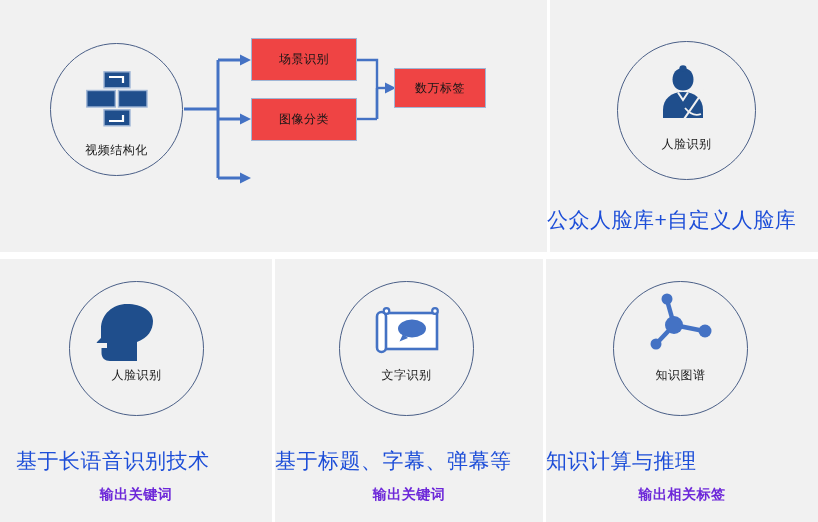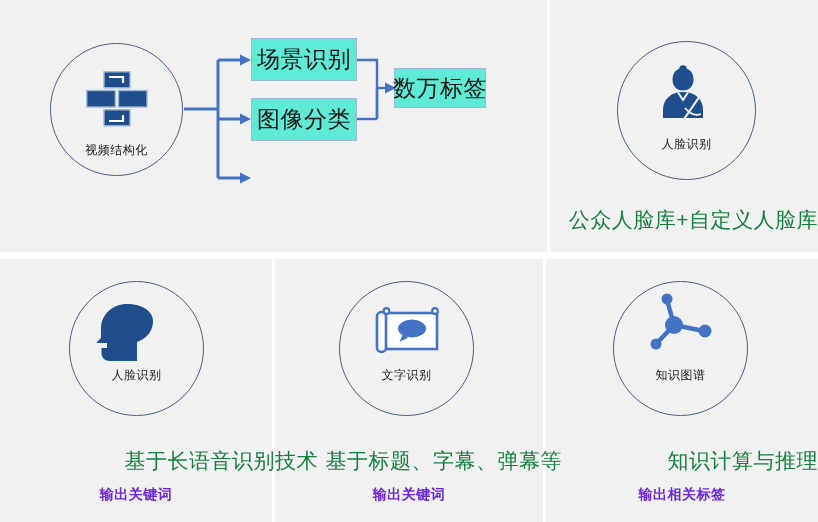--- a/index.html
+++ b/index.html
@@ -37,47 +37,47 @@
     text-align: center;
     color: #1a1a1a;
     font-size: 12px;
     letter-spacing: 0.5px;
     white-space: nowrap;
   }
 
   
   .caption-main {
     position: absolute;
-    text-align: right;
-    color: #15803d;
+    text-align: left;
+    color: #1d4ed8;
     font-size: 21px;
     letter-spacing: 0.5px;
     white-space: nowrap;
   }
   .caption-sub {
     position: absolute;
     text-align: center;
     color: #6d28d9;
     font-size: 14px;
     font-weight: bold;
     letter-spacing: 0.5px;
     white-space: nowrap;
   }
 
   
   .flow-box {
     position: absolute;
-    background: #5eead4;
+    background: #ef4444;
     border: 1.3px solid #9fb6d6;
     box-sizing: border-box;
     display: flex;
     align-items: center;
     justify-content: center;
     color: #161616;
-    font-size: 23px;
+    font-size: 12px;
     letter-spacing: 0.5px;
     white-space: nowrap;
   }
 
   
   .overlay { position: absolute; left: 0; top: 0; pointer-events: none; }
 
   .icon-abs { position: absolute; }
 </style>
 </head>
@@ -193,21 +193,21 @@
       <circle cx="13.5" cy="5" r="2.8" fill="#ffffff" stroke="#4472c4" stroke-width="2.2"></circle>
       <circle cx="62" cy="5" r="2.8" fill="#ffffff" stroke="#4472c4" stroke-width="2.2"></circle>
 
       <ellipse cx="39" cy="22.5" rx="14" ry="9" fill="#4472c4"></ellipse>
       <path d="M30 28 L26.5 35.5 L35 32 Z" fill="#4472c4"></path>
     </svg>
   </div>
 
   <div class="circle-label" style="left:339px; top:367px; width:135px;">文字识别</div>
 
-  <div class="caption-main" style="left:275px; top:447px; width:276px;padding-left:11px;">基于标题、字幕、弹幕等</div>
+  <div class="caption-main" style="left:275px; top:447px; width:276px;">基于标题、字幕、弹幕等</div>
 
   <div class="caption-sub" style="left:275px; top:486px; width:268px;">输出关键词</div>
 
   <div class="circle" style="left:613px; top:281px; width:135px; height:135px;"></div>
 
   <div class="icon-abs" style="left:640px; top:288px; width:86px; height:72px;">
     <svg width="86" height="72" viewBox="0 0 86 72">
       <g stroke="#4472c4" stroke-width="4.5" fill="none">
         <line x1="34" y1="37" x2="27" y2="12"></line>
         <line x1="34" y1="37" x2="17" y2="55"></line>

